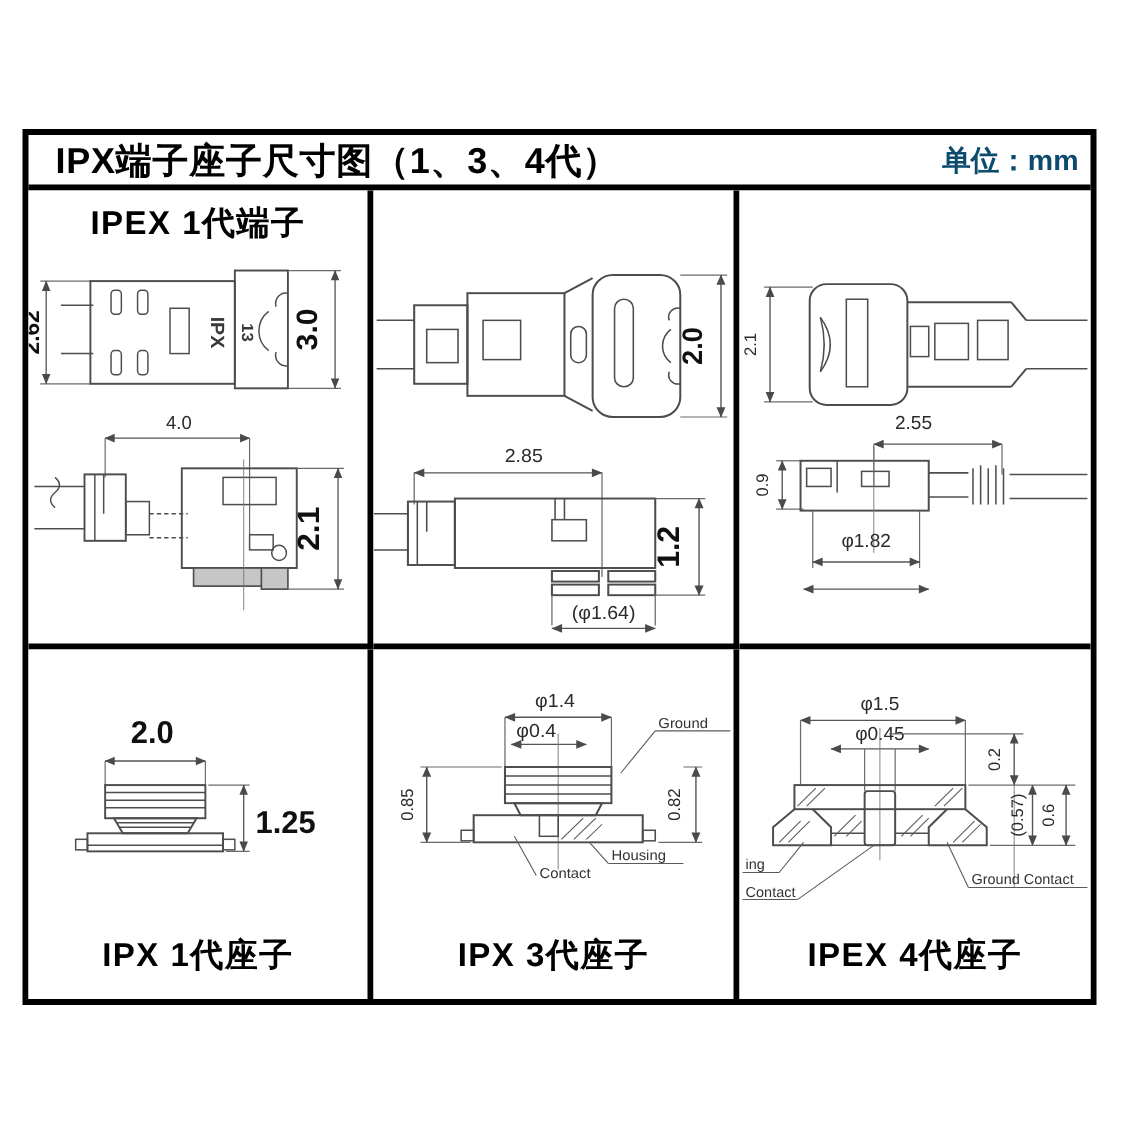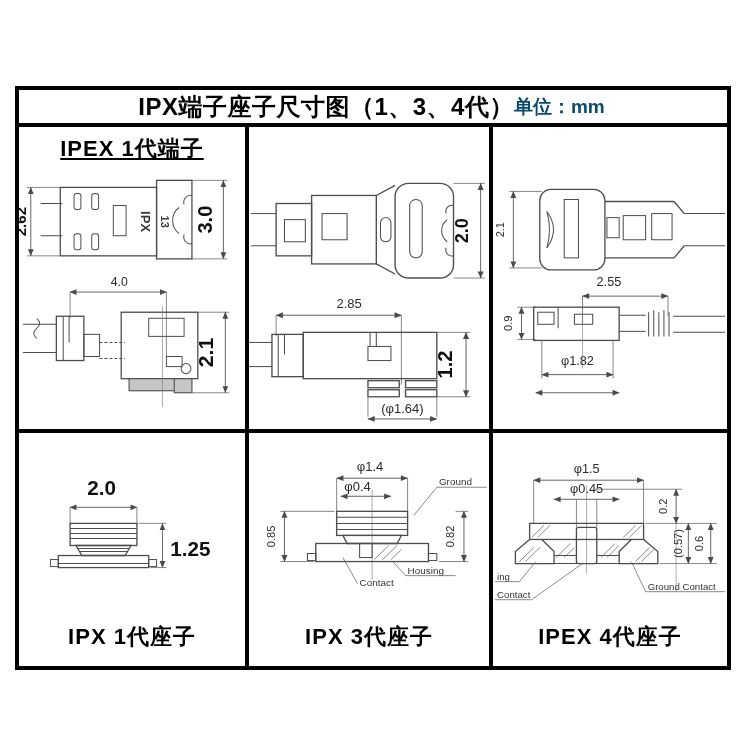--- a/index.html
+++ b/index.html
@@ -1,26 +1,26 @@
 <!DOCTYPE html>
 <html><head>
 <meta charset="utf-8">
 <style>
   html,body{margin:0;padding:0;background:#ffffff;}
   body{width:750px;height:750px;position:relative;font-family:"Liberation Sans",sans-serif;overflow:hidden;}
   .sheet{position:absolute;left:15px;top:86px;width:716px;height:584px;border:4px solid #000;box-sizing:border-box;background:#fff;}
-  .titlebar{height:33px;border-bottom:4px solid #000;display:flex;justify-content:center;align-items:center;padding:0 8px 0 5px;box-sizing:content-box;}
+  .titlebar{height:33px;border-bottom:4px solid #000;display:flex;justify-content:space-between;align-items:center;padding:0 8px 0 18px;box-sizing:content-box;}
   .title{font-size:24px;font-weight:bold;color:#000;letter-spacing:0.5px;white-space:nowrap;}
   .unit{font-size:19px;font-weight:bold;color:#0c4a6e;white-space:nowrap;}
   .grid{display:grid;grid-template-columns:230px 244px 1fr;grid-template-rows:306px 1fr;height:calc(100% - 37px);}
   .cell{position:relative;overflow:hidden;background:#fff;}
   .cell.br{border-right:4px solid #000;}
   .cell.bb{border-bottom:4px solid #000;}
   .cell-label{position:absolute;left:0;width:100%;text-align:center;font-weight:bold;font-size:22px;color:#000;letter-spacing:1px;white-space:nowrap;}
-  .lbl-top{top:7px;text-decoration:underline;}
+  .lbl-top{top:7px;}
   .lbl-bot{bottom:14px;}
   .cell svg{position:absolute;left:0;top:0;width:100%;height:100%;}
   svg text{font-family:"Liberation Sans",sans-serif;}
   .ol{fill:none;stroke:#4d4d4d;stroke-width:1.3;}
   .ol2{fill:none;stroke:#4d4d4d;stroke-width:1;}
   .fillg{fill:#c6c6c6;stroke:#4d4d4d;stroke-width:1.1;}
   .dl{stroke:#555;stroke-width:0.9;fill:none;}
   .xl{stroke:#6a6a6a;stroke-width:0.8;fill:none;}
   .hl{stroke:#5a5a5a;stroke-width:0.7;fill:none;}
   .cl{stroke:#777;stroke-width:0.6;fill:none;}

